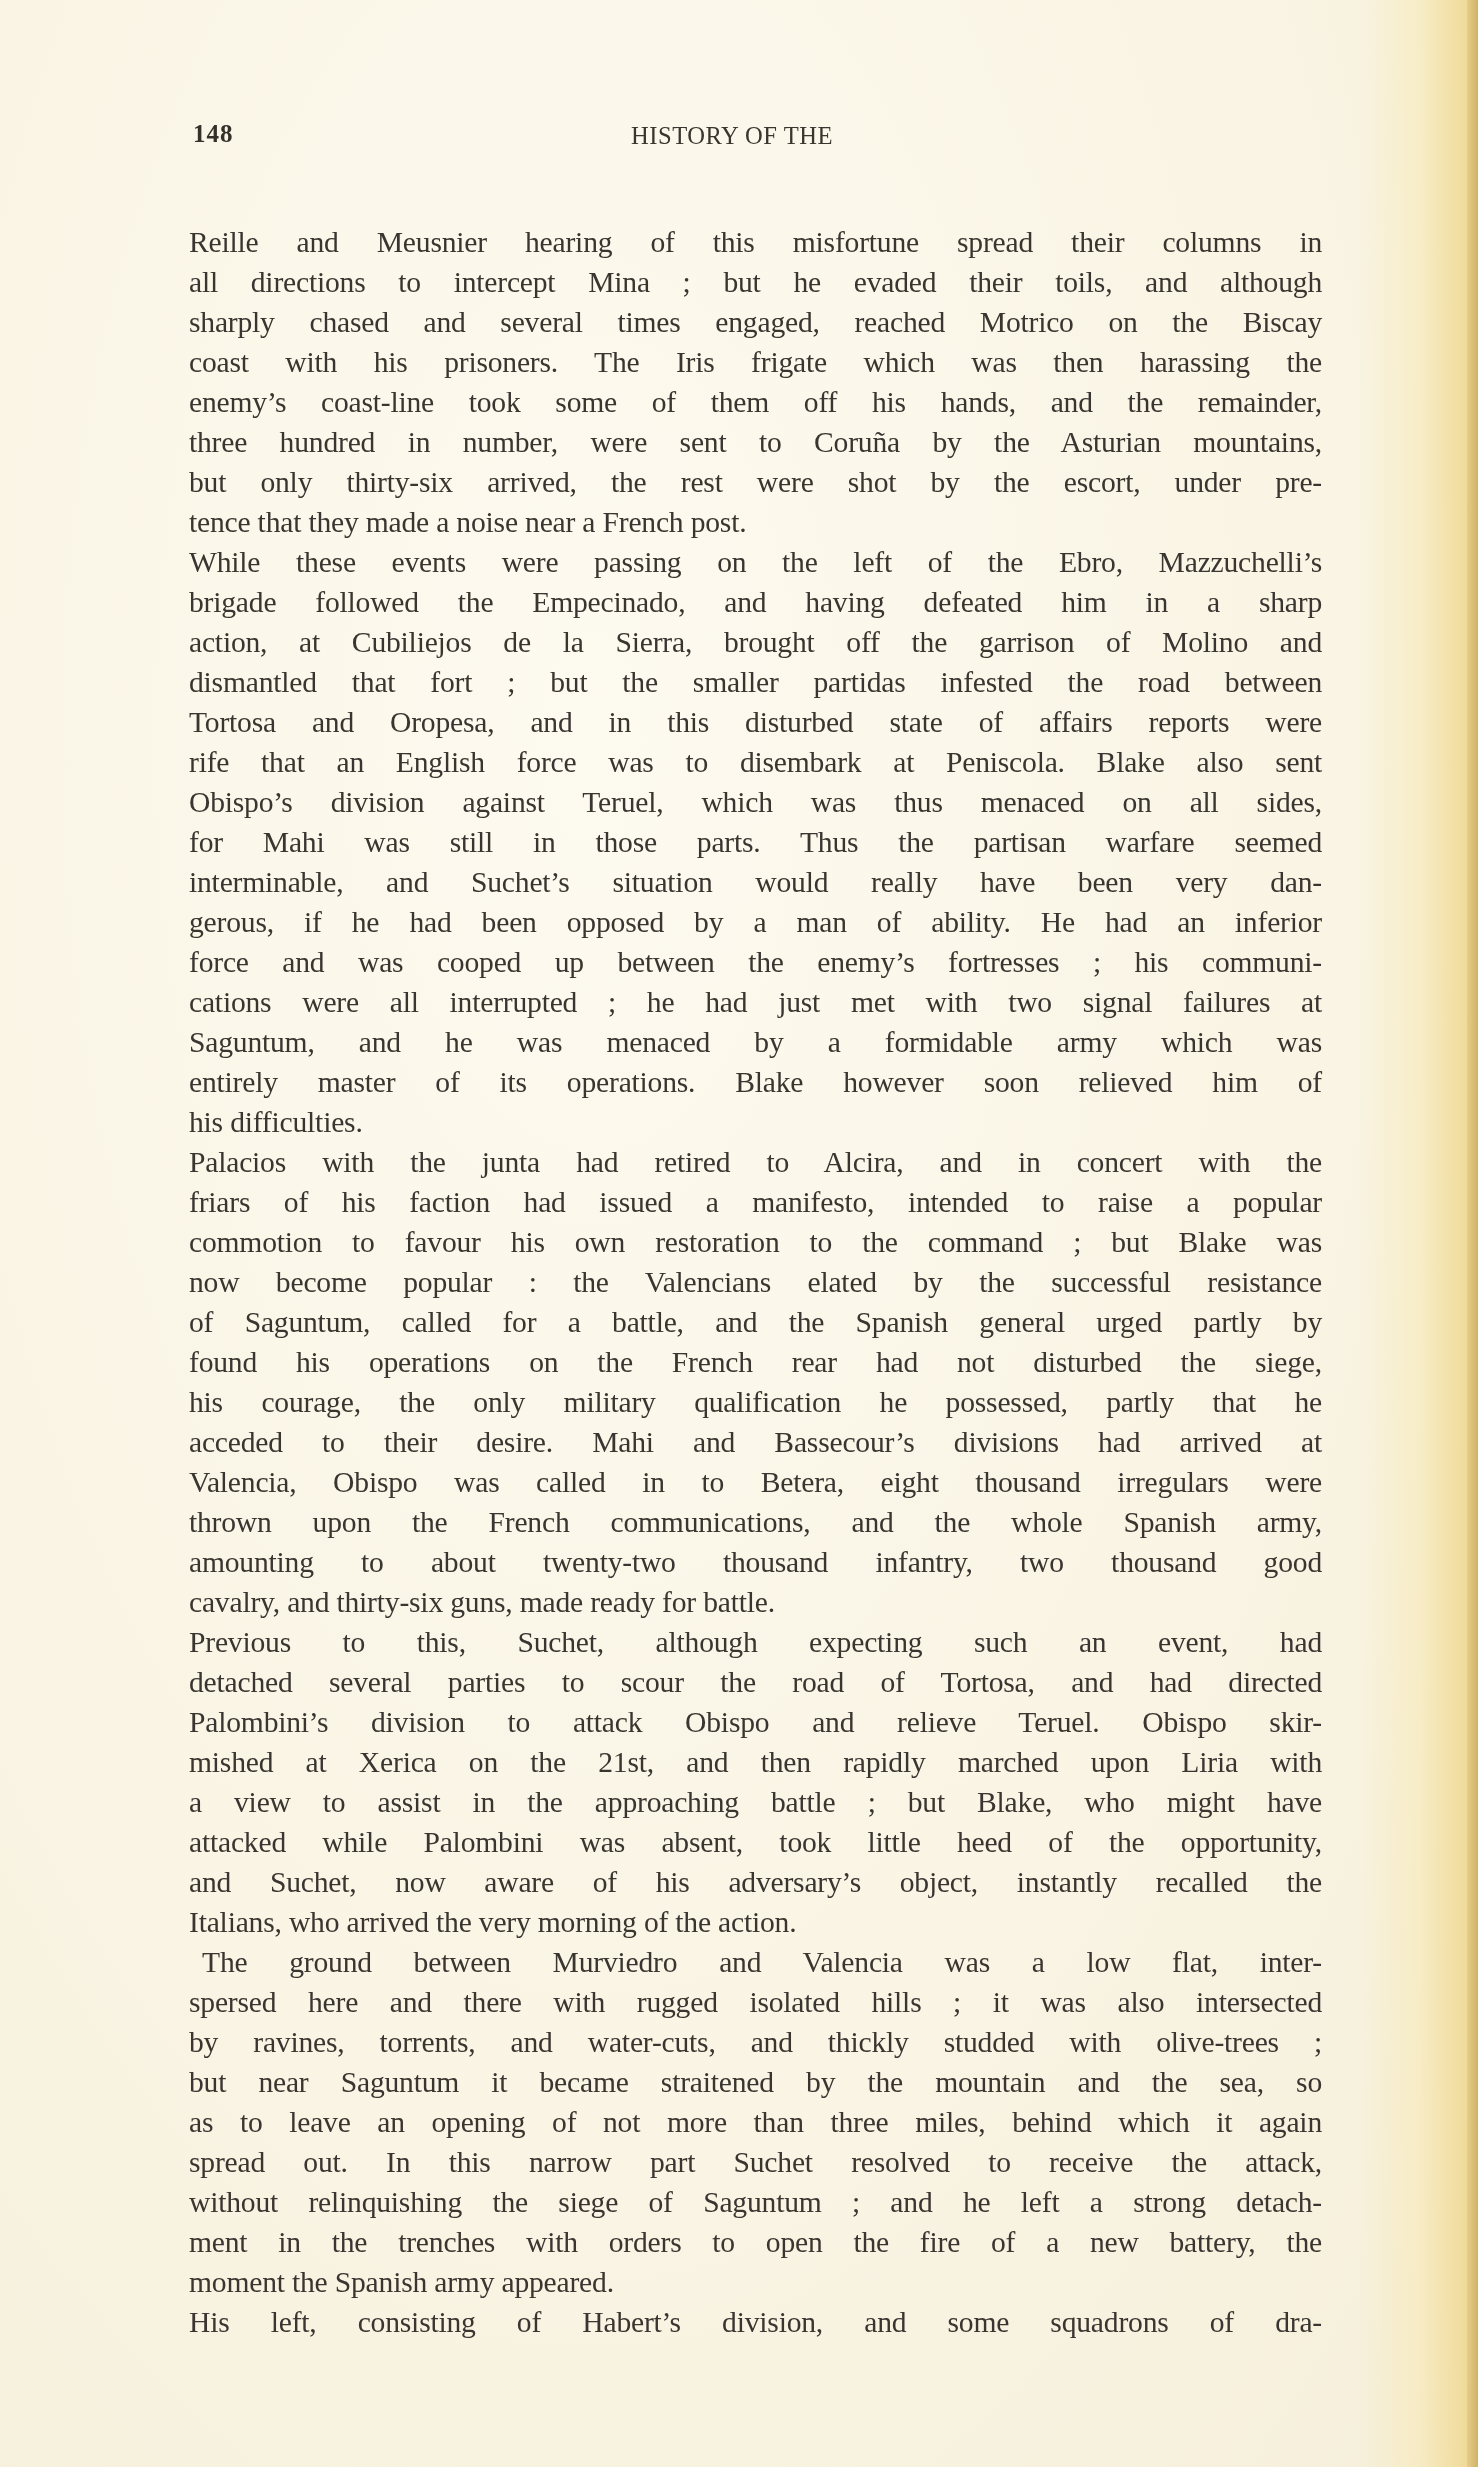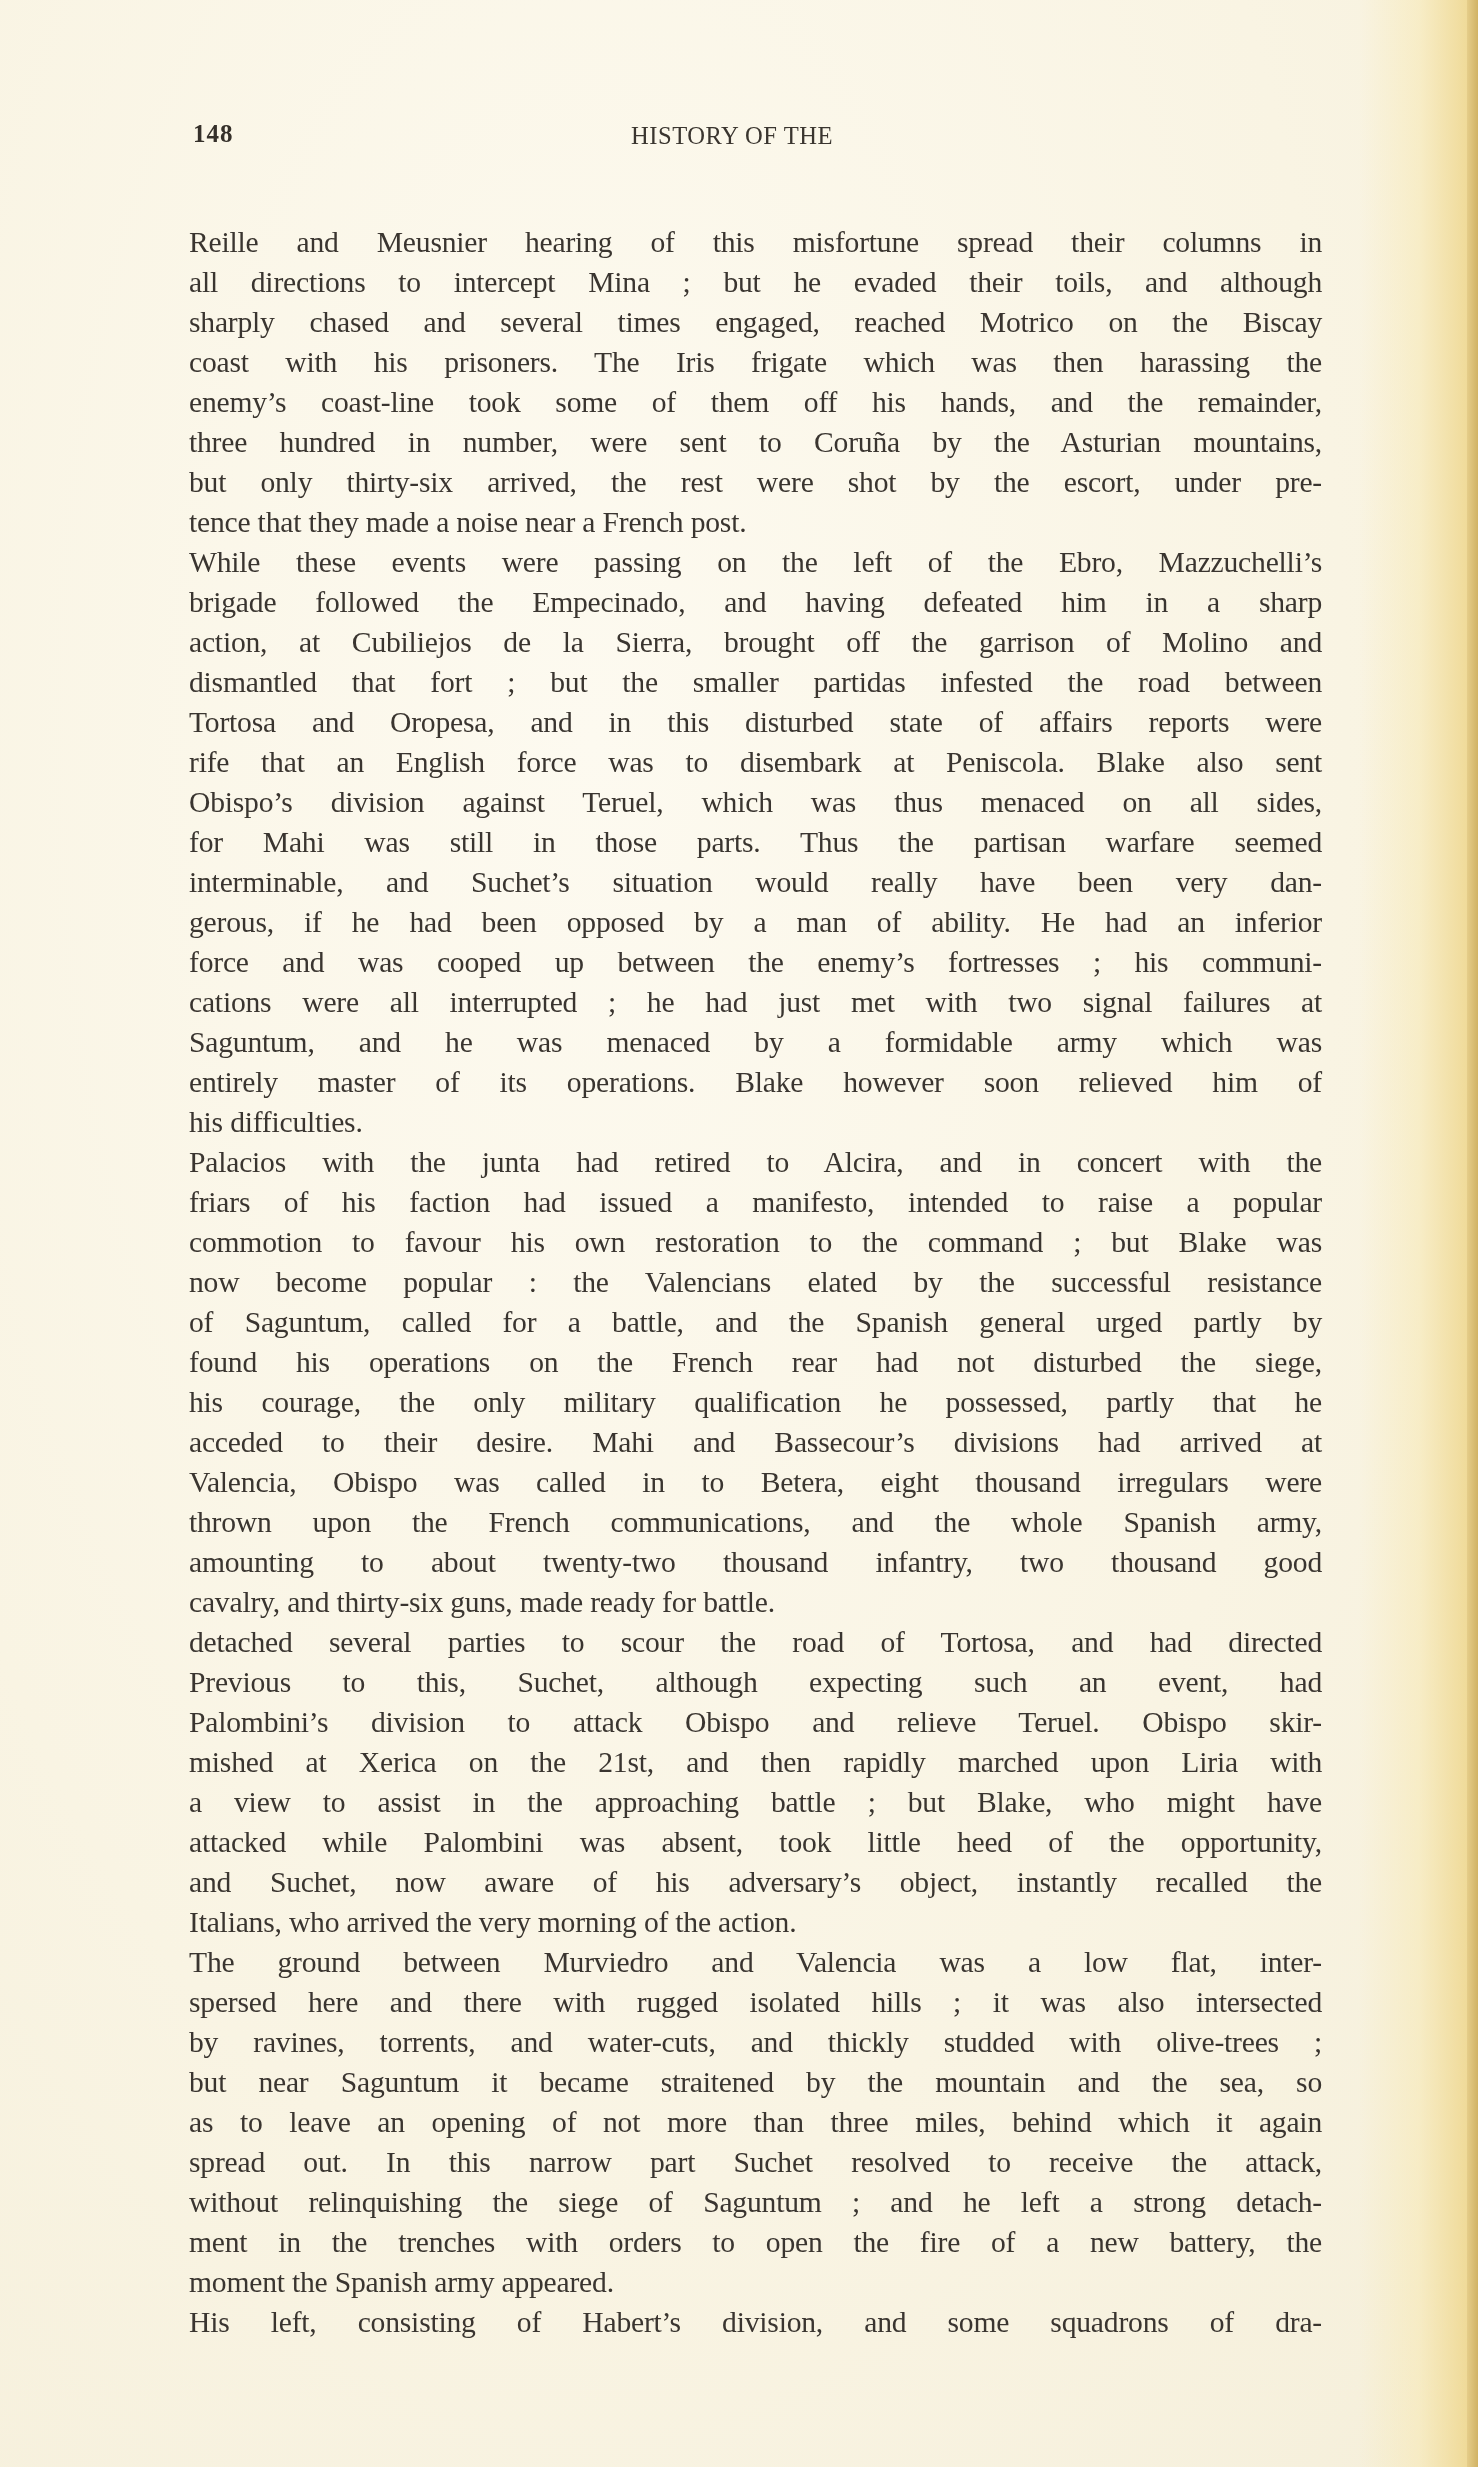--- a/index.html
+++ b/index.html
@@ -89,29 +89,29 @@
       <span class="line">commotion to favour his own restoration to the command ; but Blake was</span>
       <span class="line">now become popular : the Valencians elated by the successful resistance</span>
       <span class="line">of Saguntum, called for a battle, and the Spanish general urged partly by</span>
       <span class="line">found his operations on the French rear had not disturbed the siege,</span>
       <span class="line">his courage, the only military qualification he possessed, partly that he</span>
       <span class="line">acceded to their desire.  Mahi and Bassecour’s divisions had arrived at</span>
       <span class="line">Valencia, Obispo was called in to Betera, eight thousand irregulars were</span>
       <span class="line">thrown upon the French communications, and the whole Spanish army,</span>
       <span class="line">amounting to about twenty-two thousand infantry, two thousand good</span>
       <span class="line last">cavalry, and thirty-six guns, made ready for battle.</span>
+      <span class="line" style="padding-left: 0px;">Previous to this, Suchet, although expecting such an event, had</span>
       <span class="line">detached several parties to scour the road of Tortosa, and had directed</span>
-      <span class="line" style="padding-left: 0px;">Previous to this, Suchet, although expecting such an event, had</span>
       <span class="line">Palombini’s division to attack Obispo and relieve Teruel.  Obispo skir-</span>
       <span class="line">mished at Xerica on the 21st, and then rapidly marched upon Liria with</span>
       <span class="line">a view to assist in the approaching battle ; but Blake, who might have</span>
       <span class="line">attacked while Palombini was absent, took little heed of the opportunity,</span>
       <span class="line">and Suchet, now aware of his adversary’s object, instantly recalled the</span>
       <span class="line last">Italians, who arrived the very morning of the action.</span>
-      <span class="line" style="padding-left: 0px;">The ground between Murviedro and Valencia was a low flat, inter-</span>
+      <span class="line" style="padding-left: 0px; margin-left: 13px;">The ground between Murviedro and Valencia was a low flat, inter-</span>
       <span class="line">spersed here and there with rugged isolated hills ; it was also intersected</span>
       <span class="line">by ravines, torrents, and water-cuts, and thickly studded with olive-trees ;</span>
       <span class="line">but near Saguntum it became straitened by the mountain and the sea, so</span>
       <span class="line">as to leave an opening of not more than three miles, behind which it again</span>
       <span class="line">spread out.  In this narrow part Suchet resolved to receive the attack,</span>
       <span class="line">without relinquishing the siege of Saguntum ; and he left a strong detach-</span>
       <span class="line">ment in the trenches with orders to open the fire of a new battery, the</span>
       <span class="line last">moment the Spanish army appeared.</span>
       <span class="line" style="padding-left: 0px;">His left, consisting of Habert’s division, and some squadrons of dra-</span>
     </div>

